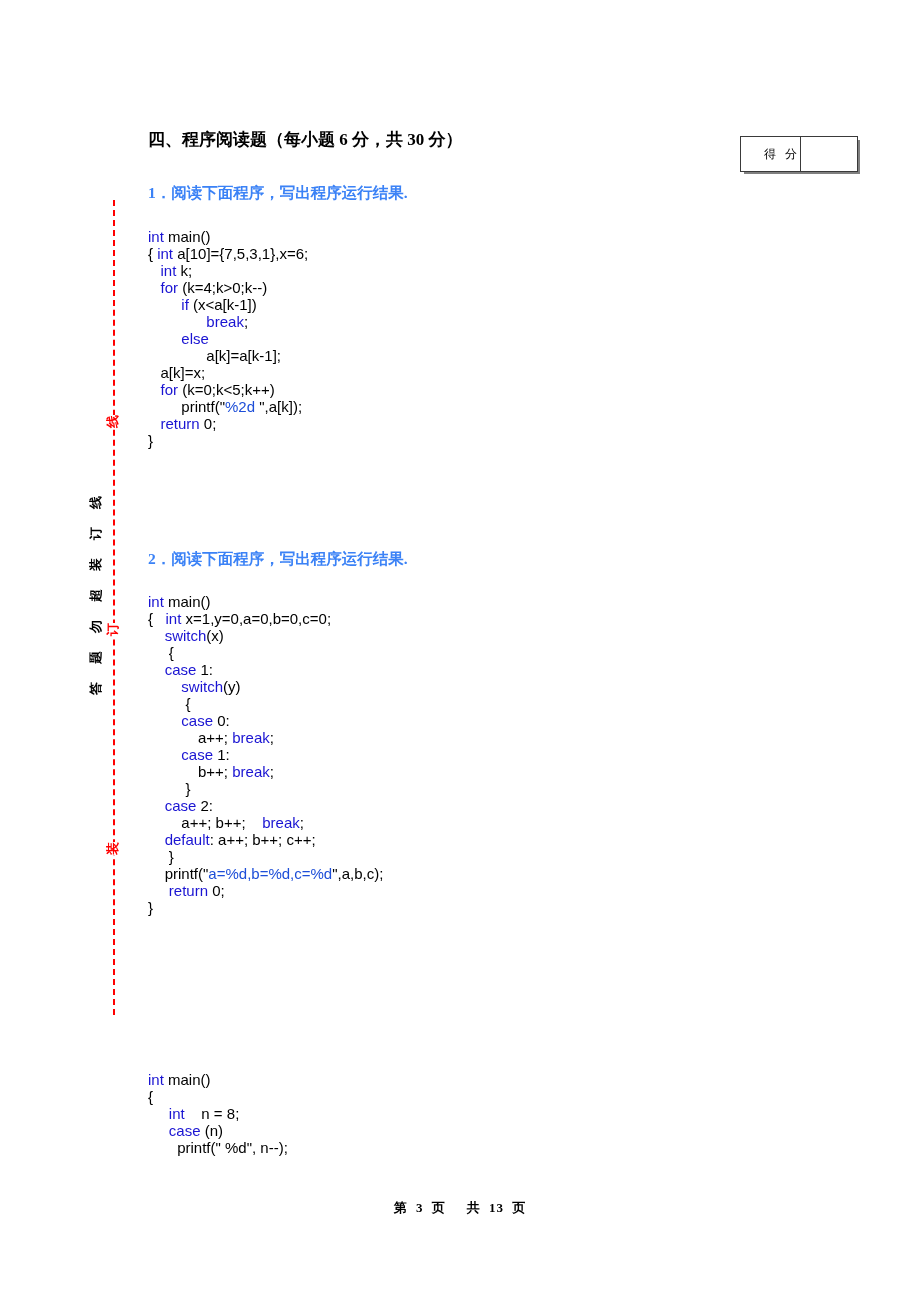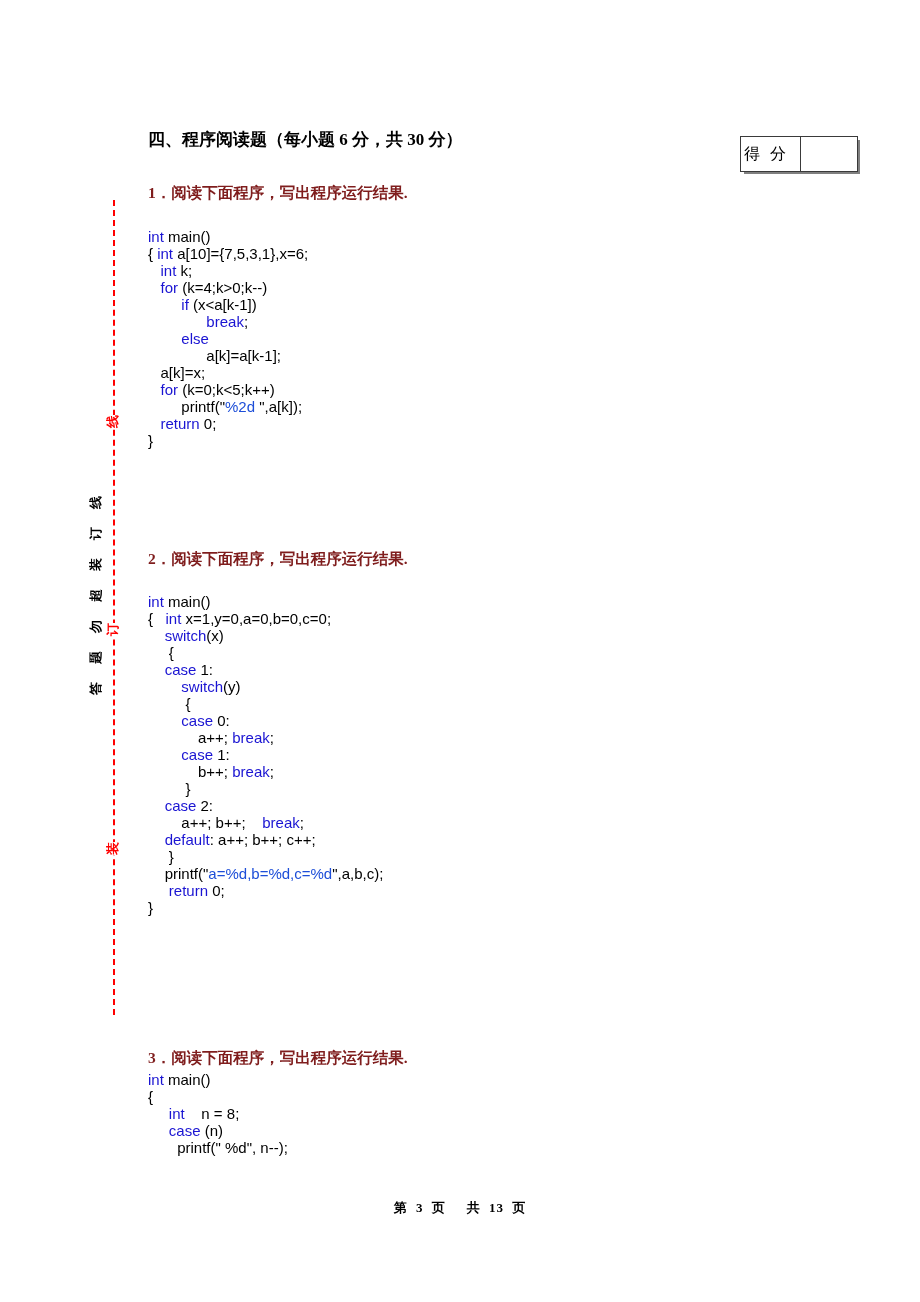--- a/index.html
+++ b/index.html
@@ -70,22 +70,22 @@
     top: 136px;
     border: 1px solid #3a3a3a;
     box-shadow: 3px 3px 0 -1px #808080;
     display: flex;
     background: #ffffff;
   }
   .score-box .score-label {
     width: 60px;
     height: 34px;
     line-height: 34px;
-    text-align: left;
-    font-size: 16px;
+    text-align: right;
+    font-size: 12px;
     font-family: "Liberation Serif", serif;
     border-right: 1px solid #3a3a3a;
     letter-spacing: 3px;
     padding-left: 3px;
     box-sizing: border-box;
   }
   .score-box .score-value {
     width: 56px;
     height: 34px;
   }
@@ -94,21 +94,21 @@
     position: absolute;
     left: 148px;
     top: 128px;
     font-size: 17px;
     font-weight: bold;
     font-family: "Liberation Serif", serif;
     white-space: nowrap;
   }
 
   .prompt {
-    color: #7f1d1d;
+    color: #3b82f6;
     font-family: "Liberation Serif", serif;
     font-size: 15.5px;
     font-weight: bold;
     white-space: nowrap;
   }
 
   .code {
     font-family: "Liberation Sans", sans-serif;
     font-size: 15px;
     line-height: 17px;
@@ -196,21 +196,20 @@
             b++; <span class="kw">break</span>;
          }
     <span class="kw">case</span> 2:
         a++; b++;    <span class="kw">break</span>;
     <span class="kw">default</span>: a++; b++; c++;
      }
     printf("<span class="str">a=%d,b=%d,c=%d</span>",a,b,c);
      <span class="kw">return</span> 0;
 }</div>
 
-  <div class="prompt blk" id="prompt3">3．阅读下面程序，写出程序运行结果.</div>
   <div class="code blk" id="code3"><span class="kw">int</span> main()
 {
      <span class="kw">int</span>    n = 8;
      <span class="kw">case</span> (n)
        printf(" %d", n--);</div>
 
   <div class="footer">
     <span>第</span>
     <span>3</span>
     <span>页</span>

